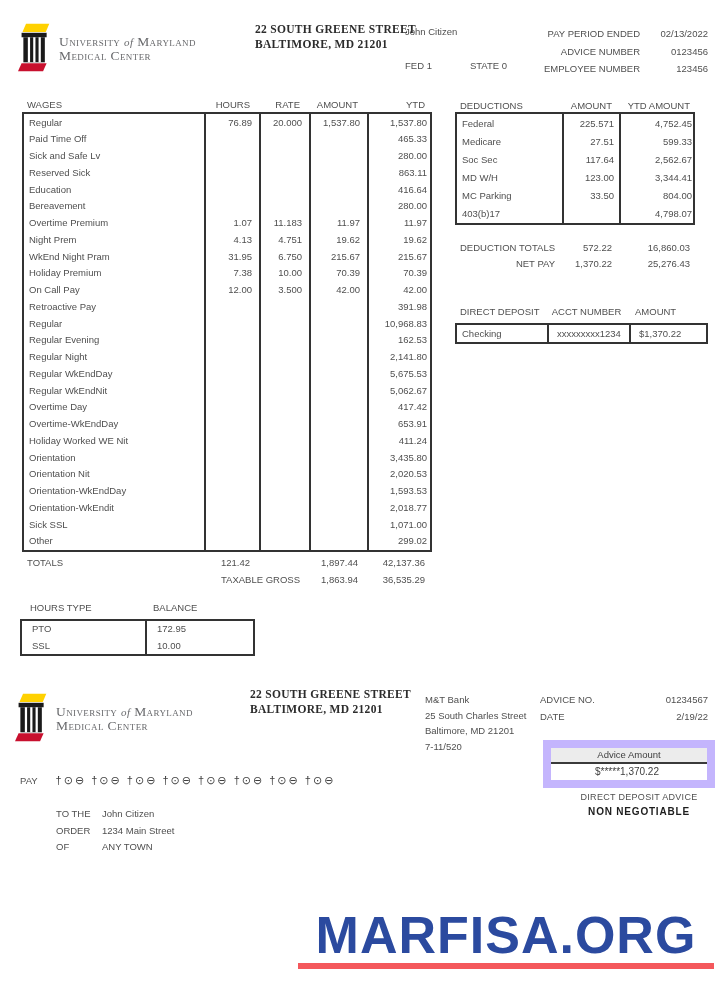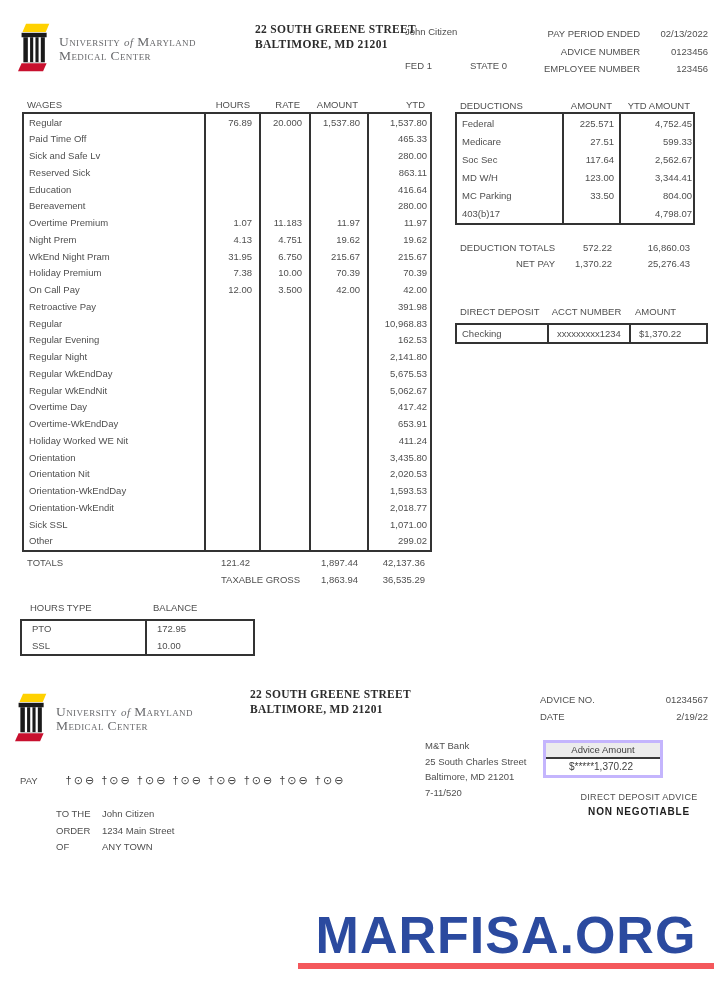--- a/index.html
+++ b/index.html
@@ -59,27 +59,27 @@
 
   
   .hr-row{display:grid;grid-template-columns:123px 112px;}
   .hr-row>div{padding:2.5px 5px 0 10px;height:16.5px;box-sizing:border-box;
               overflow:hidden;line-height:12px;}
   .hr-head{margin-bottom:3px;}
   .hr-box{border:2px solid #333;}
   .hr-box .hr-row>div:nth-child(2){border-left:2px solid #333;}
 
   
-  .bank{font-size:9.5px;line-height:15.5px;margin-top:46px;}
+  .bank{font-size:9.5px;line-height:15.5px;}
   .af-row{display:flex;justify-content:space-between;line-height:16.5px;}
-  .aab{border:3px solid #c4b5fd;width:120px;box-sizing:border-box;}
+  .aab{border:8px solid #c4b5fd;width:172px;box-sizing:border-box;}
   .aab-head{height:14px;background:#ececec;text-align:center;font-size:9.5px;
             line-height:14px;border-bottom:2px solid #3a3a3a;color:#3e3e3e;}
   .aab-value{height:16px;text-align:center;padding-right:4px;font-size:10px;line-height:16px;color:#3e3e3e;}
-  .pay-row{display:flex;gap:28px;align-items:baseline;}
+  .pay-row{display:flex;gap:18px;align-items:baseline;}
   .pay-symbols{letter-spacing:2px;font-size:11px;color:#3f3f3f;}
   .payee-row{display:flex;line-height:16.5px;margin-left:36px;}
   .payee-row .lbl{width:46px;}
   .dd-advice{text-align:center;width:180px;}
   .dd-advice-l1{font-size:9px;letter-spacing:.3px;}
   .dd-advice-l2{font-weight:bold;font-size:10px;letter-spacing:.8px;color:#1d1d1d;margin-top:4px;}
 
   
   .brand-wrap{width:416px;text-align:center;}
   .brand-text{font-size:52px;font-weight:bold;color:#2b4a9f;letter-spacing:1px;

